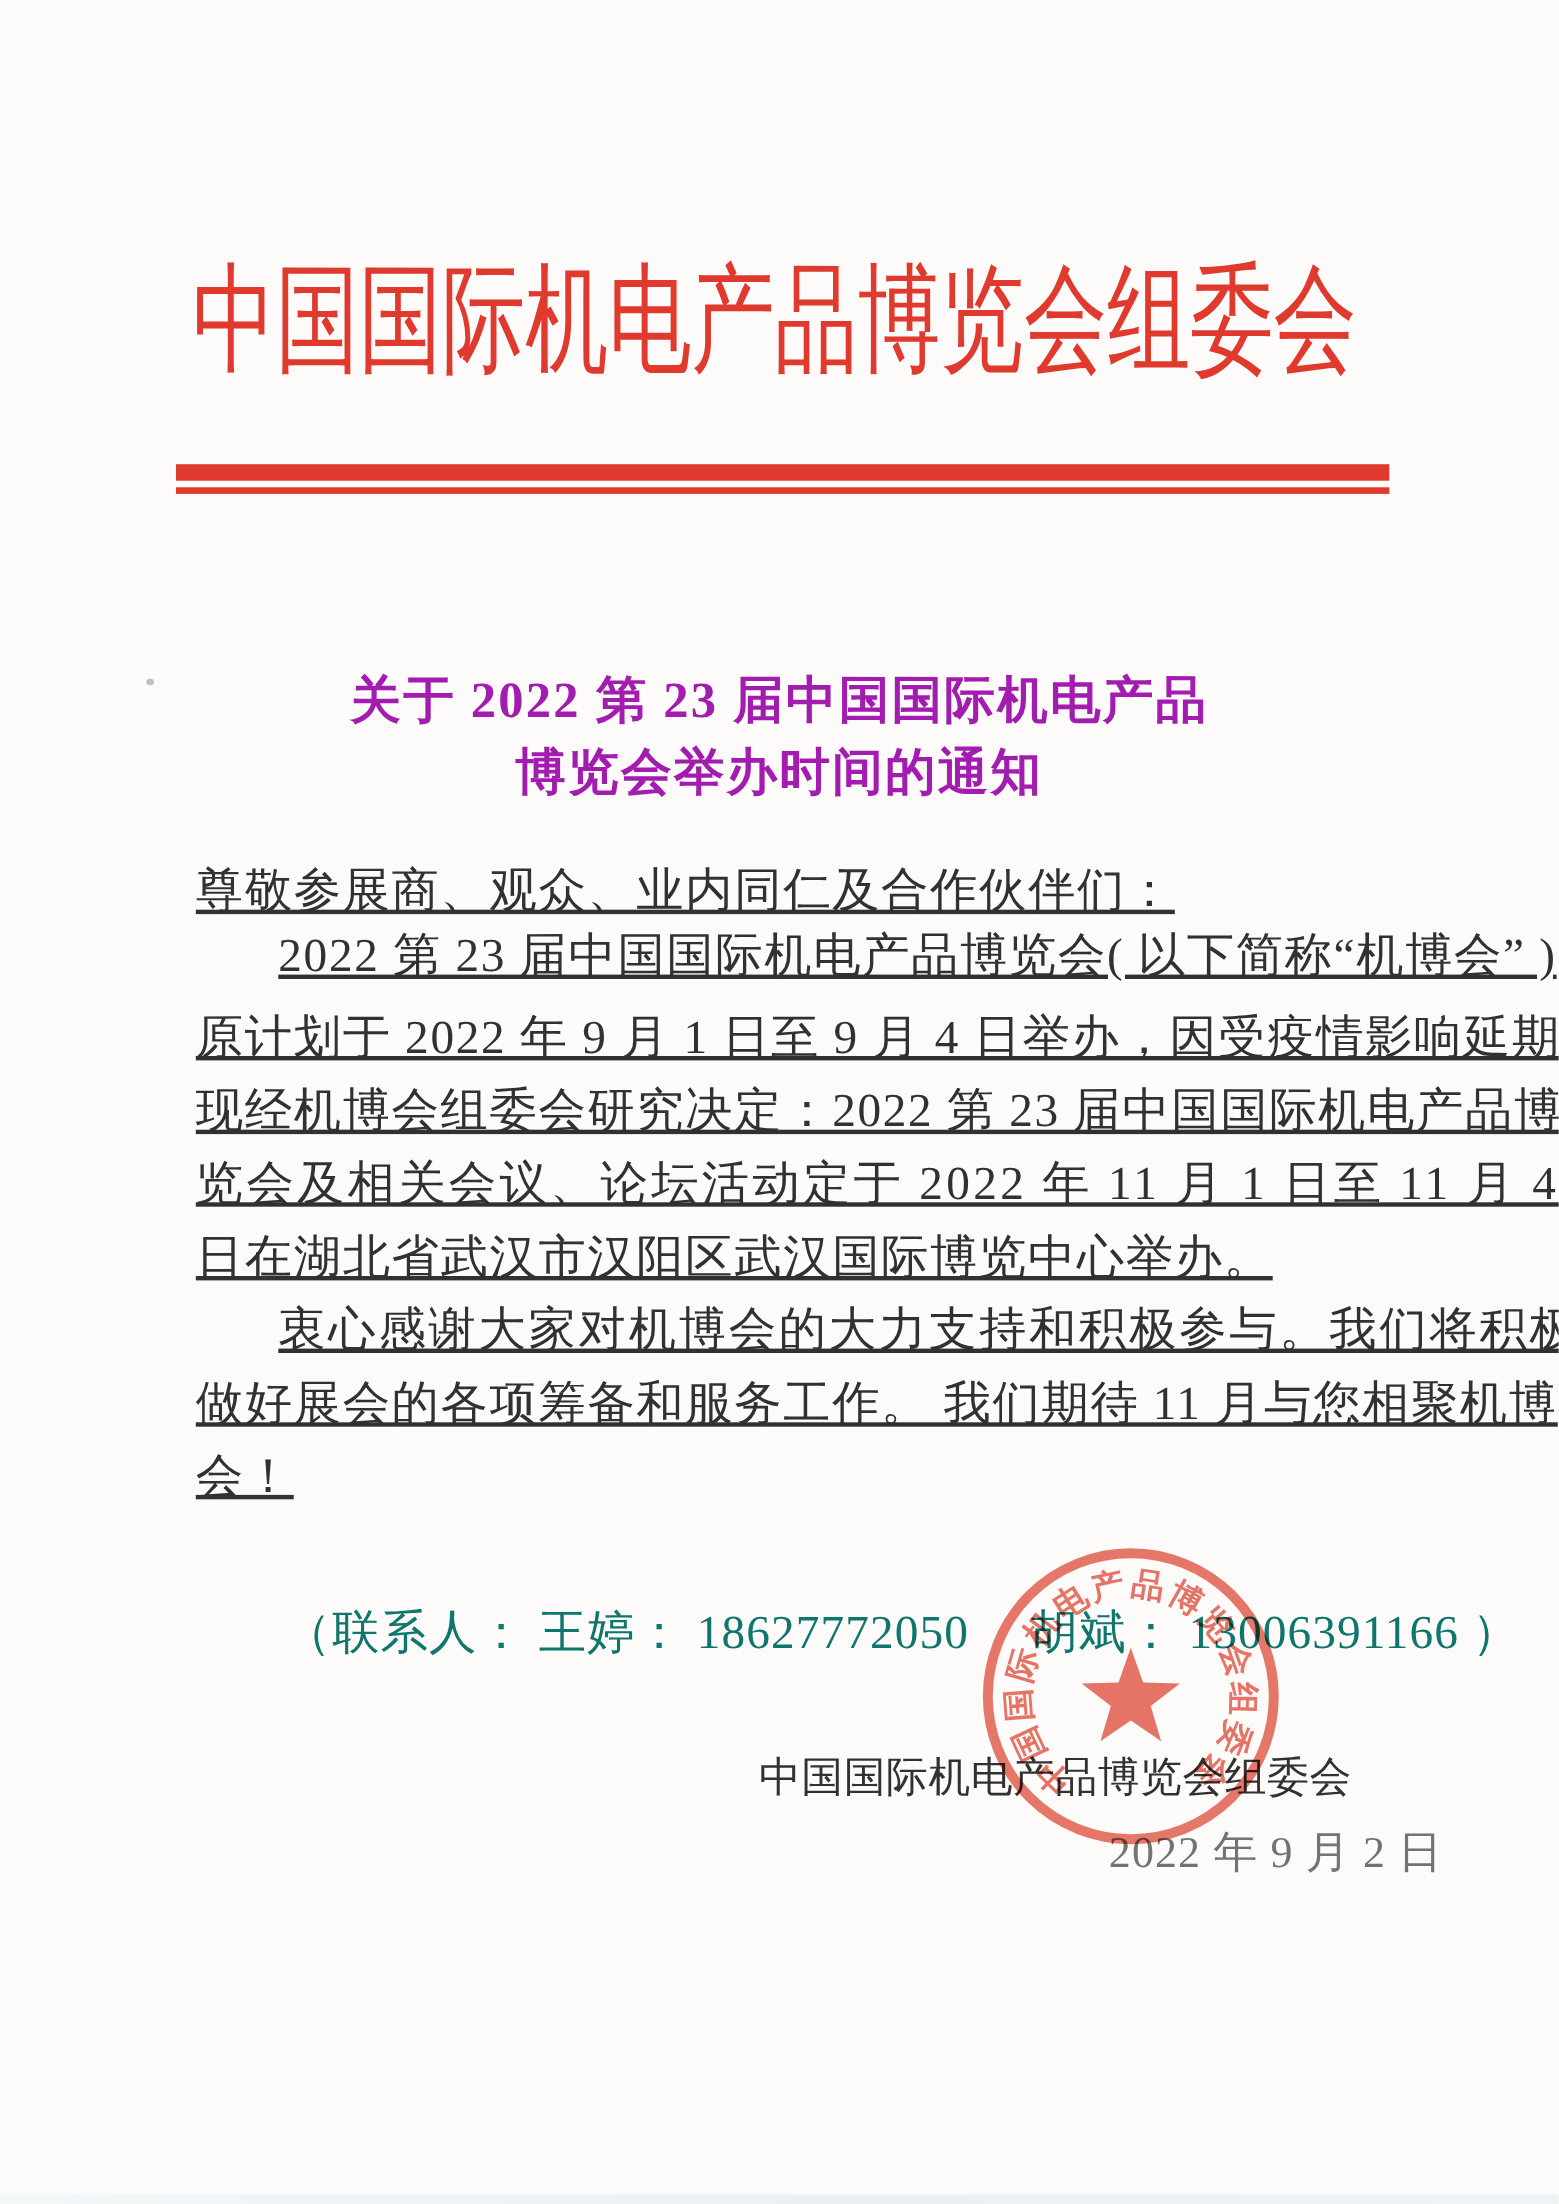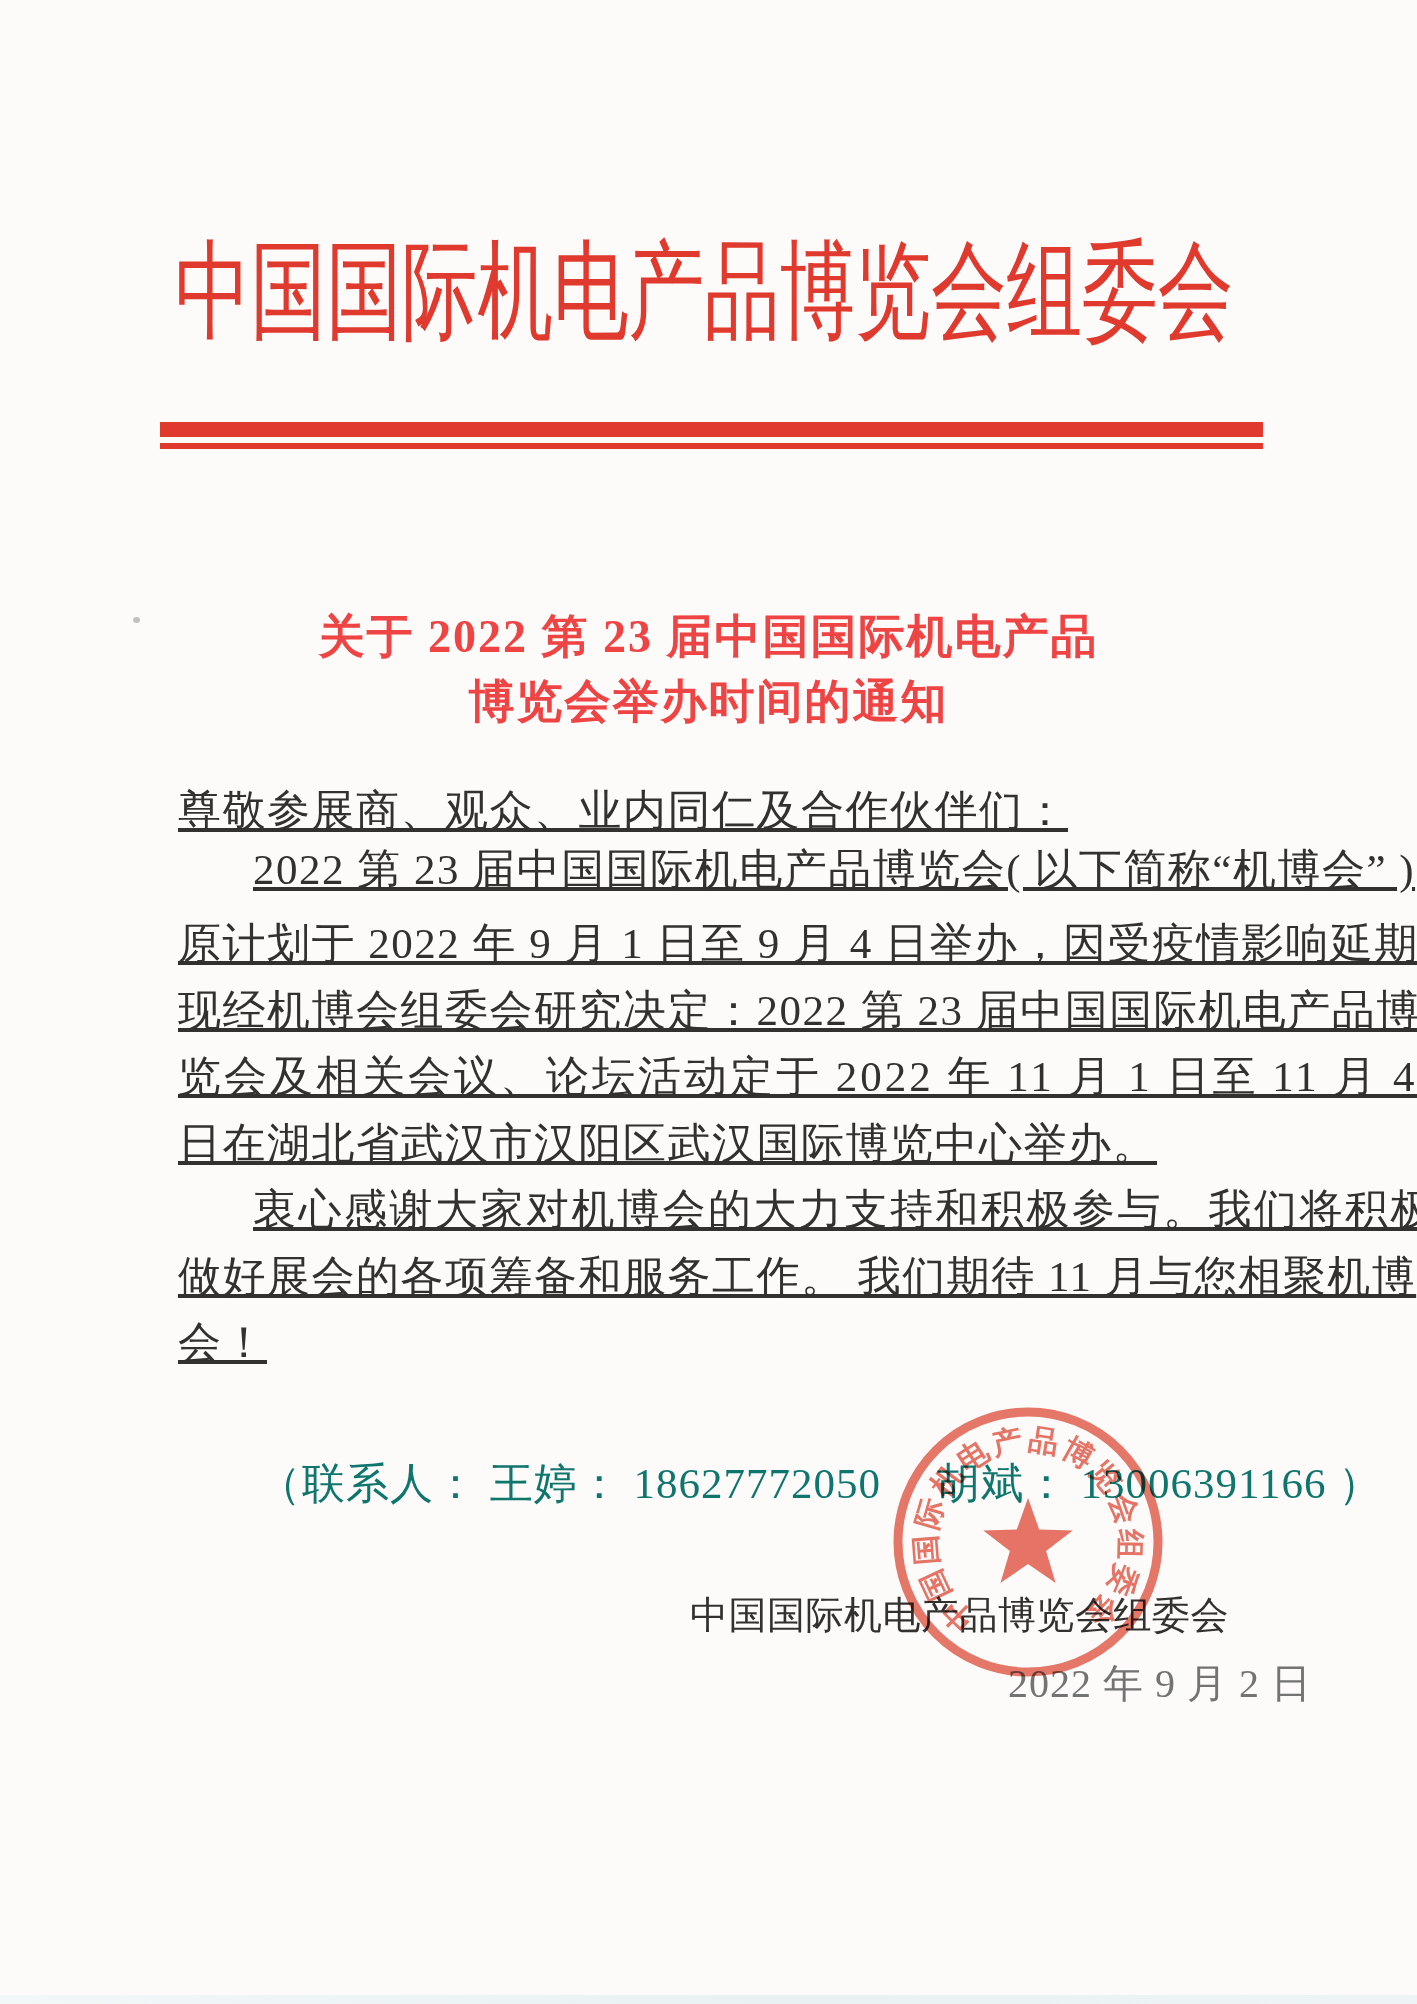--- a/index.html
+++ b/index.html
@@ -22,21 +22,21 @@
   
   .rule-thick{position:absolute;left:160px;top:422px;width:1103px;height:15px;background:#e0392e;}
   .rule-thin {position:absolute;left:160px;top:443px;width:1103px;height:6px;background:#e0392e;}
 
   
   .speck{position:absolute;left:133px;top:617px;width:7px;height:6px;border-radius:50%;
     background:#8f8f8f;opacity:.55;}
 
   
   .doc-title{position:absolute;left:0;width:1417px;text-align:center;
-    color:#ef4444;font-weight:700;letter-spacing:2px;}
+    color:#a21caf;font-weight:700;letter-spacing:2px;}
   .doc-title.l1{top:606px;font-size:46px;}
   .doc-title.l2{top:671px;font-size:46px;}
 
   
   .bline{position:absolute;left:178px;white-space:nowrap;
     font-size:43px;color:#333130;letter-spacing:1.5px;line-height:1;text-decoration:underline;}
   .indent{left:253px;}
   .b0{top:789px;}
   .b1{top:848px;}
   .b2{top:922px;}

